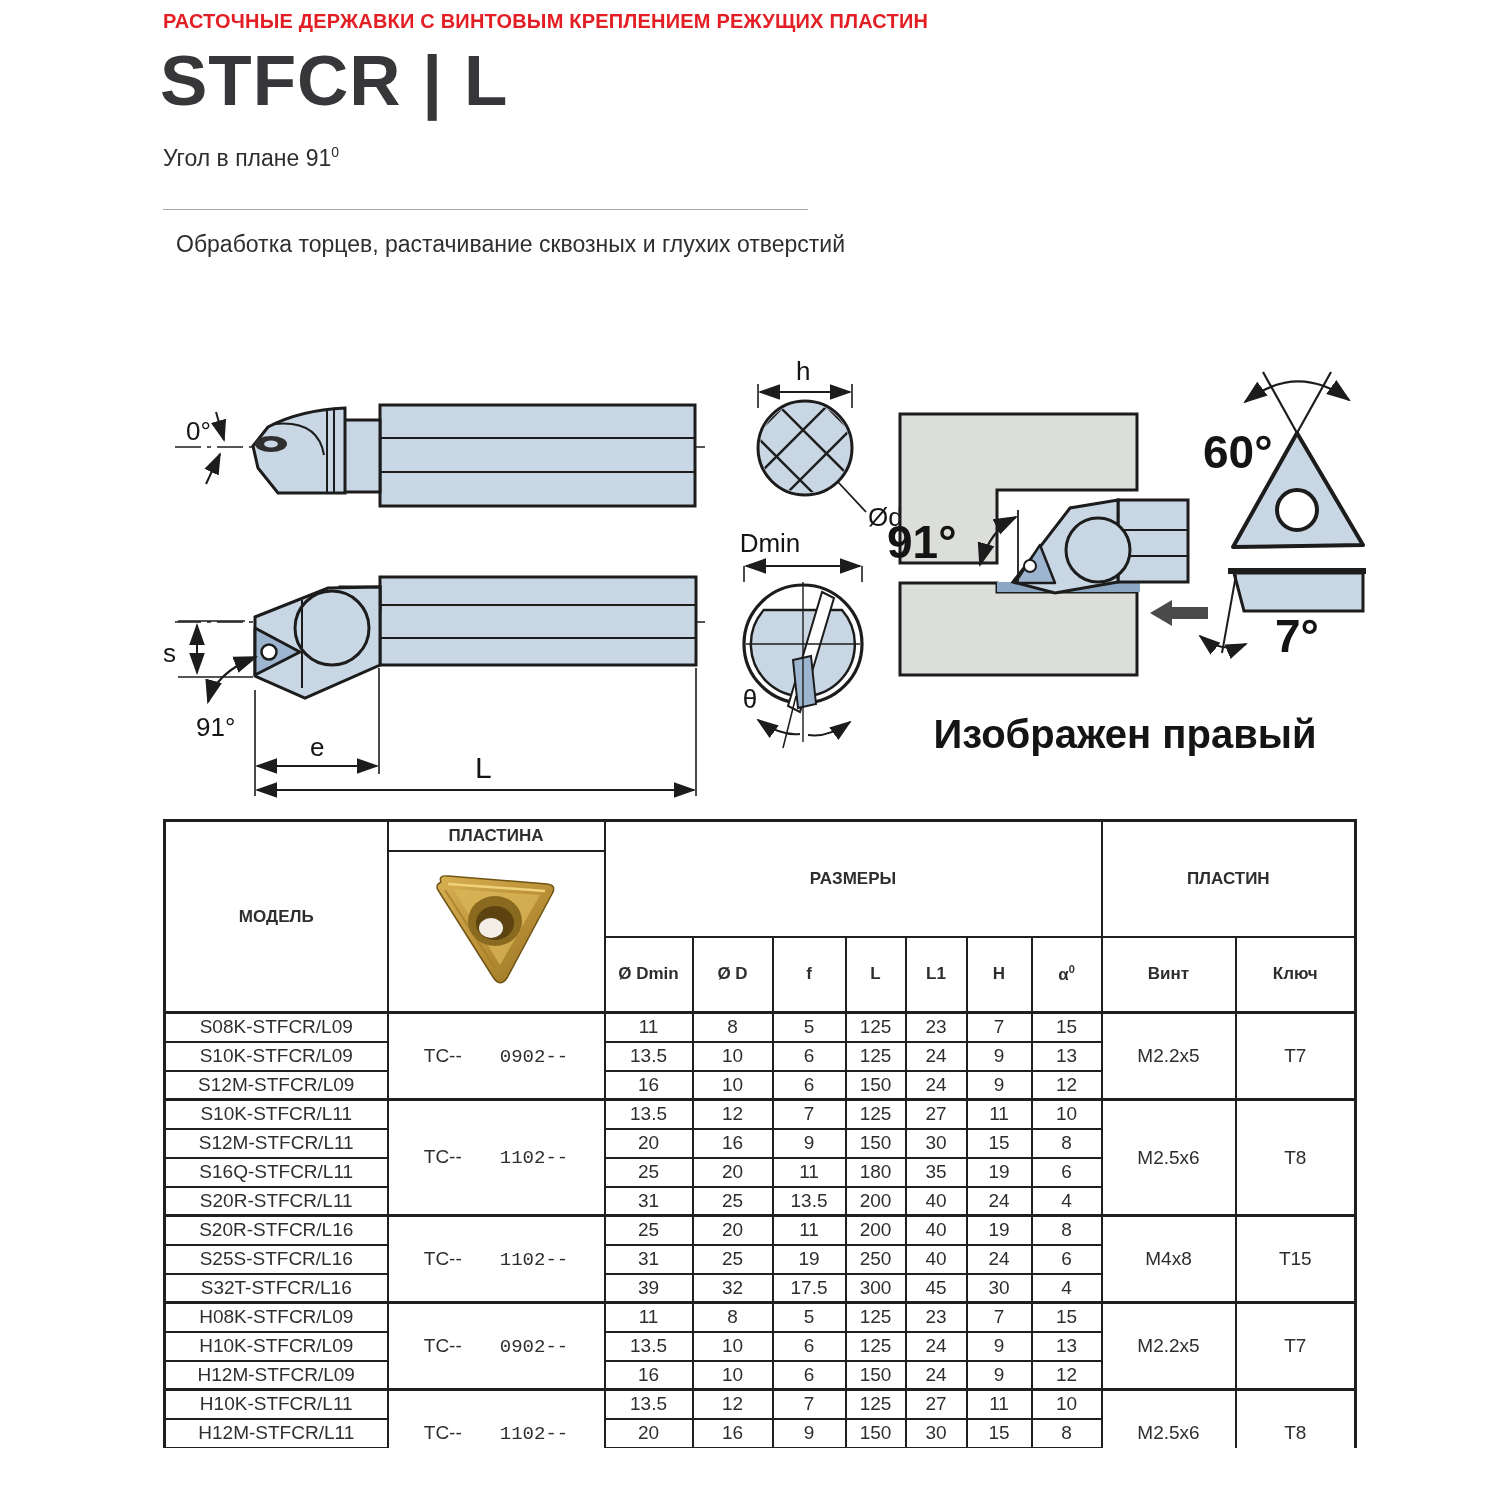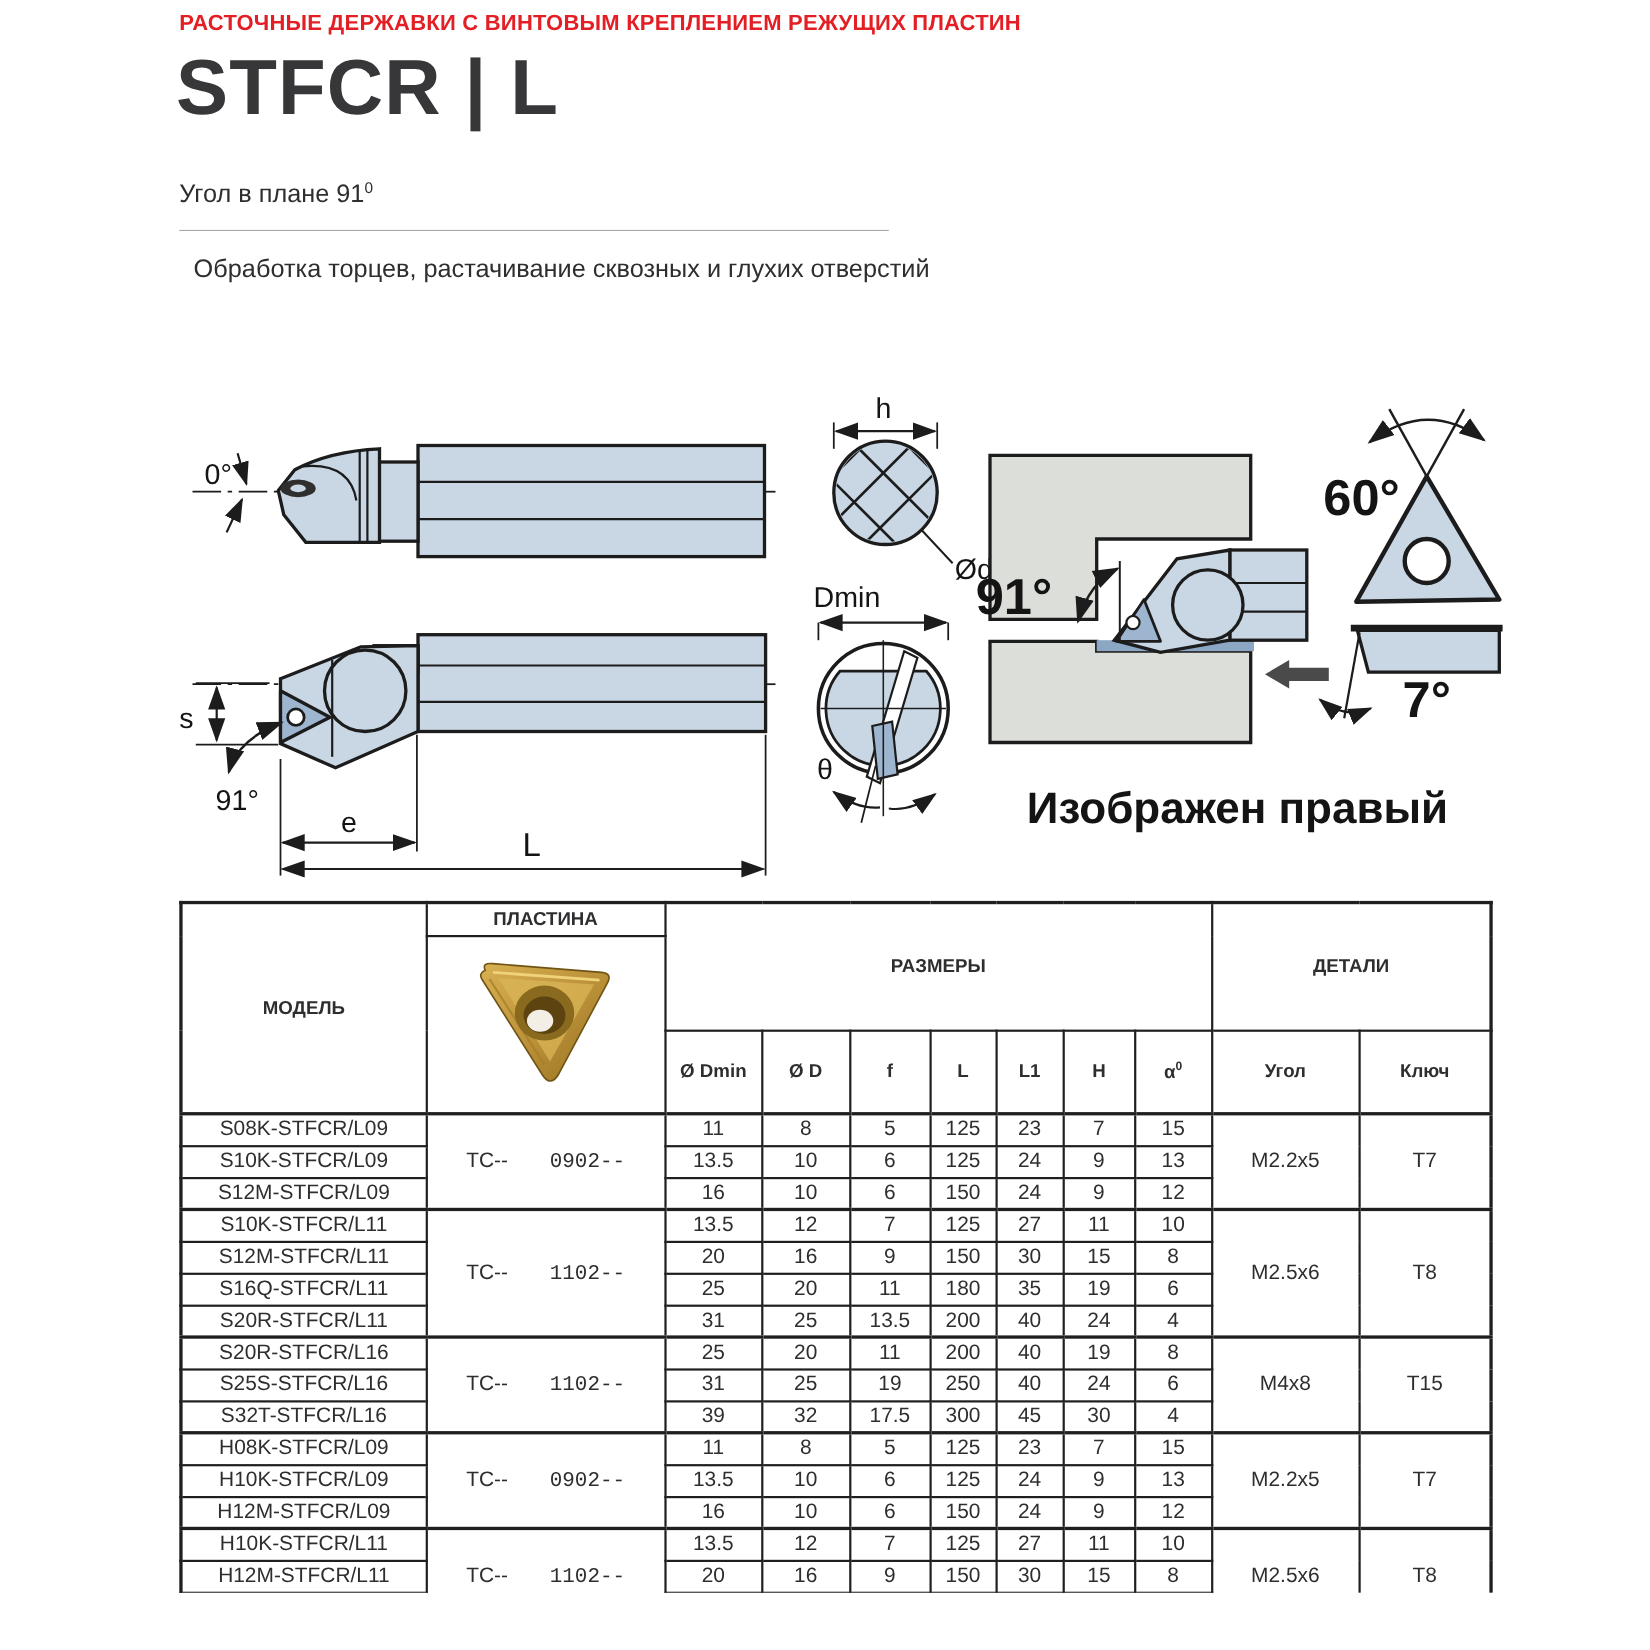--- a/index.html
+++ b/index.html
@@ -4,21 +4,21 @@
 <style>
   * { margin:0; padding:0; box-sizing:border-box; }
   html,body { width:1500px; height:1500px; background:#ffffff;
     font-family:"Liberation Sans", sans-serif; color:#2e2e30; }
   .page { position:relative; width:1500px; height:1448px; overflow:hidden; }
 
   .kicker { position:absolute; left:163px; top:10px; font-size:20px; font-weight:700;
     color:#e31e24; letter-spacing:.2px; }
   .title { position:absolute; left:160px; top:40px; font-size:71px; font-weight:900;
     color:#37373a; letter-spacing:1px; }
-  .subtitle { position:absolute; left:163px; top:162px; font-size:23px; color:#2e2e30; }
+  .subtitle { position:absolute; left:163px; top:144px; font-size:23px; color:#2e2e30; }
   .subtitle sup { font-size:14px; }
   .rule { position:absolute; left:163px; top:209px; width:645px; height:0;
     border-top:1px solid #a7a7a7; }
   .descr { position:absolute; left:176px; top:231px; font-size:23px; color:#2e2e30; }
 
   .diagram { position:absolute; left:150px; top:360px; width:1350px; height:440px; }
   .diagram svg { display:block; }
   .d-label { font-size:26px; fill:#141414; }
   .d-label-big { font-size:46px; font-weight:700; fill:#141414; }
   .d-caption { font-size:40px; font-weight:700; fill:#141414; }
@@ -189,21 +189,21 @@
         <col style="width:65px">
         <col style="width:70px">
       <col style="width:134px">
         <col style="width:120px">
     </colgroup>
     <thead>
       <tr class="h1">
         <th rowspan="3">МОДЕЛЬ</th>
         <th>ПЛАСТИНА</th>
         <th colspan="7" rowspan="2">РАЗМЕРЫ</th>
-        <th colspan="2" rowspan="2">ДЕТАЛИ</th>
+        <th colspan="2" rowspan="2">ПЛАСТИН</th>
       </tr>
       <tr class="h2">
         <th rowspan="2" class="img-cell">
           <svg width="150" height="130" viewBox="0 0 150 130">
             <defs>
               <linearGradient id="gold" x1="0" y1="0" x2="1" y2="1">
                 <stop offset="0" stop-color="#d8b152"></stop>
                 <stop offset="0.5" stop-color="#bd923a"></stop>
                 <stop offset="1" stop-color="#96701f"></stop>
               </linearGradient>
@@ -219,21 +219,21 @@
         </th>
       </tr>
       <tr class="h3">
         <th>Ø Dmin</th>
         <th>Ø D</th>
         <th>f</th>
         <th>L</th>
         <th>L1</th>
         <th>H</th>
         <th><span>α</span><sup>0</sup></th>
-        <th>Угол</th>
+        <th>Винт</th>
         <th>Ключ</th>
       </tr>
     </thead>
     <tbody>
         <tr class="group-start">
           <td>S08K-STFCR/L09</td>
           <td rowspan="3" class="plastina-cell"><span>TC--</span><span>0902--</span></td>
           <td>11</td>
           <td>8</td>
           <td>5</td>

